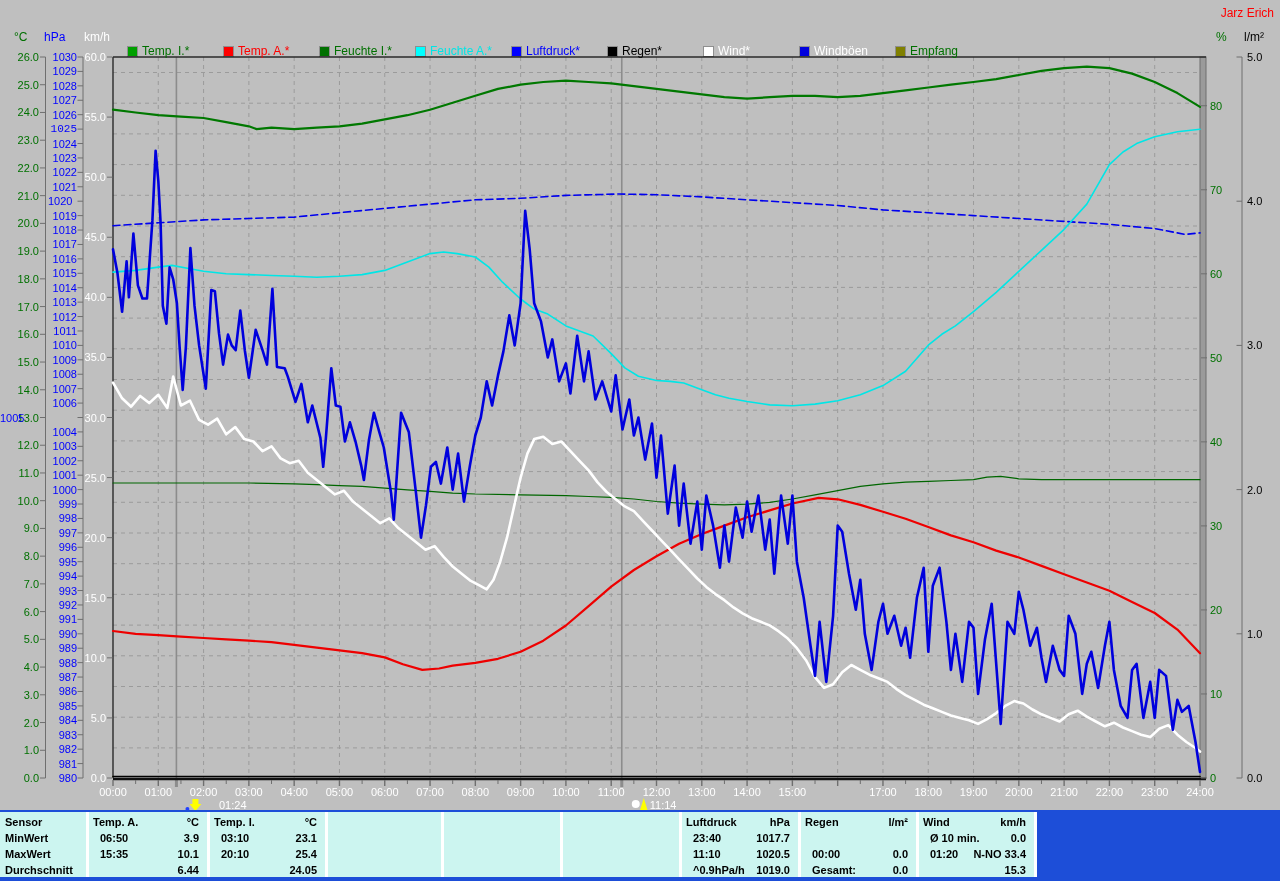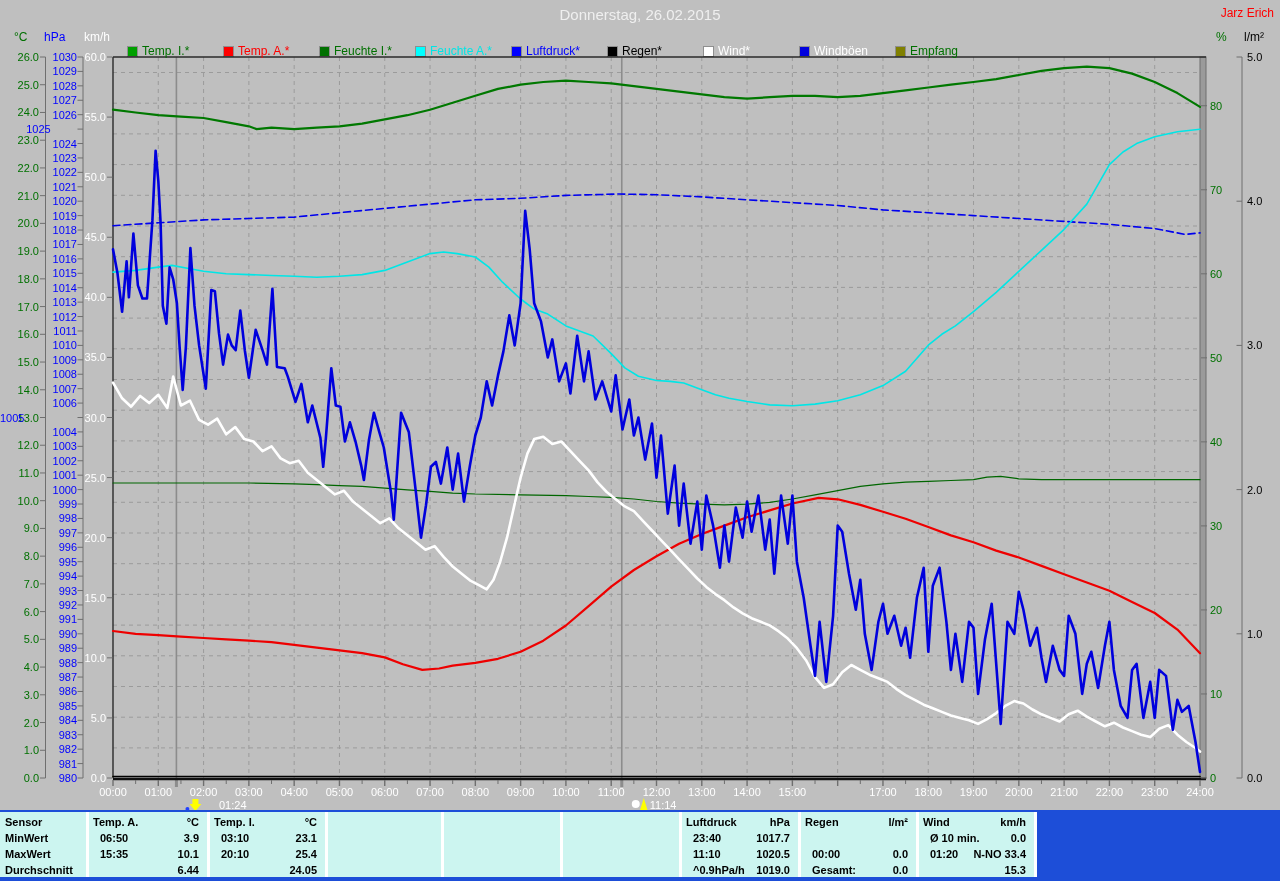--- a/index.html
+++ b/index.html
@@ -19,21 +19,20 @@
   #bottom-panel{position:absolute;left:0;top:810px;width:1280px;height:71px;background:#1d4ed8;}
   #bottom-table{position:absolute;left:0;top:2px;width:1037px;height:65px;background:#ccf5f0;}
   .tbl-sep{position:absolute;top:0;width:3px;height:65px;background:#ffffff;}
   .tbl-text{position:absolute;font-size:11px;font-weight:bold;color:#000;white-space:nowrap;line-height:14px;}
   .tbl-text.right{text-align:right;}
 </style>
 </head>
 <body>
 
 <div id="app">
-  <div id="title">Donnerstag, 26.02.2015</div>
   <div id="station">Jarz Erich</div>
   <svg id="chart-svg" width="1280" height="881" viewBox="0 0 1280 881">
       <line x1="158.29166666666666" y1="57" x2="158.29166666666666" y2="778" stroke="#9b9b9b" stroke-width="1" stroke-dasharray="4 4"></line>
       <line x1="203.58333333333331" y1="57" x2="203.58333333333331" y2="778" stroke="#9b9b9b" stroke-width="1" stroke-dasharray="4 4"></line>
       <line x1="248.875" y1="57" x2="248.875" y2="778" stroke="#9b9b9b" stroke-width="1" stroke-dasharray="4 4"></line>
       <line x1="294.16666666666663" y1="57" x2="294.16666666666663" y2="778" stroke="#9b9b9b" stroke-width="1" stroke-dasharray="4 4"></line>
       <line x1="339.45833333333337" y1="57" x2="339.45833333333337" y2="778" stroke="#9b9b9b" stroke-width="1" stroke-dasharray="4 4"></line>
       <line x1="384.75" y1="57" x2="384.75" y2="778" stroke="#9b9b9b" stroke-width="1" stroke-dasharray="4 4"></line>
       <line x1="430.0416666666667" y1="57" x2="430.0416666666667" y2="778" stroke="#9b9b9b" stroke-width="1" stroke-dasharray="4 4"></line>
       <line x1="475.3333333333333" y1="57" x2="475.3333333333333" y2="778" stroke="#9b9b9b" stroke-width="1" stroke-dasharray="4 4"></line>
@@ -303,26 +302,26 @@
       <div class="axis-tick-label" style="color: rgb(0, 112, 0); top: 661.077px; left: 0px; width: 39px; text-align: right;">4.0</div>
       <div class="axis-tick-label" style="color: rgb(0, 112, 0); top: 688.808px; left: 0px; width: 39px; text-align: right;">3.0</div>
       <div class="axis-tick-label" style="color: rgb(0, 112, 0); top: 716.538px; left: 0px; width: 39px; text-align: right;">2.0</div>
       <div class="axis-tick-label" style="color: rgb(0, 112, 0); top: 744.269px; left: 0px; width: 39px; text-align: right;">1.0</div>
       <div class="axis-tick-label" style="color: rgb(0, 112, 0); top: 772px; left: 0px; width: 39px; text-align: right;">0.0</div>
       <div class="axis-tick-label" style="color: rgb(0, 0, 255); top: 51px; left: 0px; width: 77px; text-align: right;">1030</div>
       <div class="axis-tick-label" style="color: rgb(0, 0, 255); top: 65.42px; left: 0px; width: 77px; text-align: right;">1029</div>
       <div class="axis-tick-label" style="color: rgb(0, 0, 255); top: 79.84px; left: 0px; width: 77px; text-align: right;">1028</div>
       <div class="axis-tick-label" style="color: rgb(0, 0, 255); top: 94.26px; left: 0px; width: 77px; text-align: right;">1027</div>
       <div class="axis-tick-label" style="color: rgb(0, 0, 255); top: 108.68px; left: 0px; width: 77px; text-align: right;">1026</div>
-      <div class="axis-tick-label" style="color: rgb(0, 0, 255); top: 123.1px; left: 0px; width: 77px; text-align: center;">1025</div>
+      <div class="axis-tick-label" style="color: rgb(0, 0, 255); top: 123.1px; left: 0px; width: 77px; text-align: right; font-family: Liberation Mono, monospace;">1025</div>
       <div class="axis-tick-label" style="color: rgb(0, 0, 255); top: 137.52px; left: 0px; width: 77px; text-align: right;">1024</div>
       <div class="axis-tick-label" style="color: rgb(0, 0, 255); top: 151.94px; left: 0px; width: 77px; text-align: right;">1023</div>
       <div class="axis-tick-label" style="color: rgb(0, 0, 255); top: 166.36px; left: 0px; width: 77px; text-align: right;">1022</div>
       <div class="axis-tick-label" style="color: rgb(0, 0, 255); top: 180.78px; left: 0px; width: 77px; text-align: right;">1021</div>
-      <div class="axis-tick-label" style="color: rgb(0, 0, 255); top: 195.2px; left: 0px; width: 77px; text-align: right;">1020</div>
+      <div class="axis-tick-label" style="color: rgb(0, 0, 255); top: 195.2px; left: 0px; width: 77px; text-align: left; padding-left: 48px;">1020</div>
       <div class="axis-tick-label" style="color: rgb(0, 0, 255); top: 209.62px; left: 0px; width: 77px; text-align: right;">1019</div>
       <div class="axis-tick-label" style="color: rgb(0, 0, 255); top: 224.04px; left: 0px; width: 77px; text-align: right;">1018</div>
       <div class="axis-tick-label" style="color: rgb(0, 0, 255); top: 238.46px; left: 0px; width: 77px; text-align: right;">1017</div>
       <div class="axis-tick-label" style="color: rgb(0, 0, 255); top: 252.88px; left: 0px; width: 77px; text-align: right;">1016</div>
       <div class="axis-tick-label" style="color: rgb(0, 0, 255); top: 267.3px; left: 0px; width: 77px; text-align: right;">1015</div>
       <div class="axis-tick-label" style="color: rgb(0, 0, 255); top: 281.72px; left: 0px; width: 77px; text-align: right;">1014</div>
       <div class="axis-tick-label" style="color: rgb(0, 0, 255); top: 296.14px; left: 0px; width: 77px; text-align: right;">1013</div>
       <div class="axis-tick-label" style="color: rgb(0, 0, 255); top: 310.56px; left: 0px; width: 77px; text-align: right;">1012</div>
       <div class="axis-tick-label" style="color: rgb(0, 0, 255); top: 324.98px; left: 0px; width: 77px; text-align: right;">1011</div>
       <div class="axis-tick-label" style="color: rgb(0, 0, 255); top: 339.4px; left: 0px; width: 77px; text-align: right;">1010</div>

